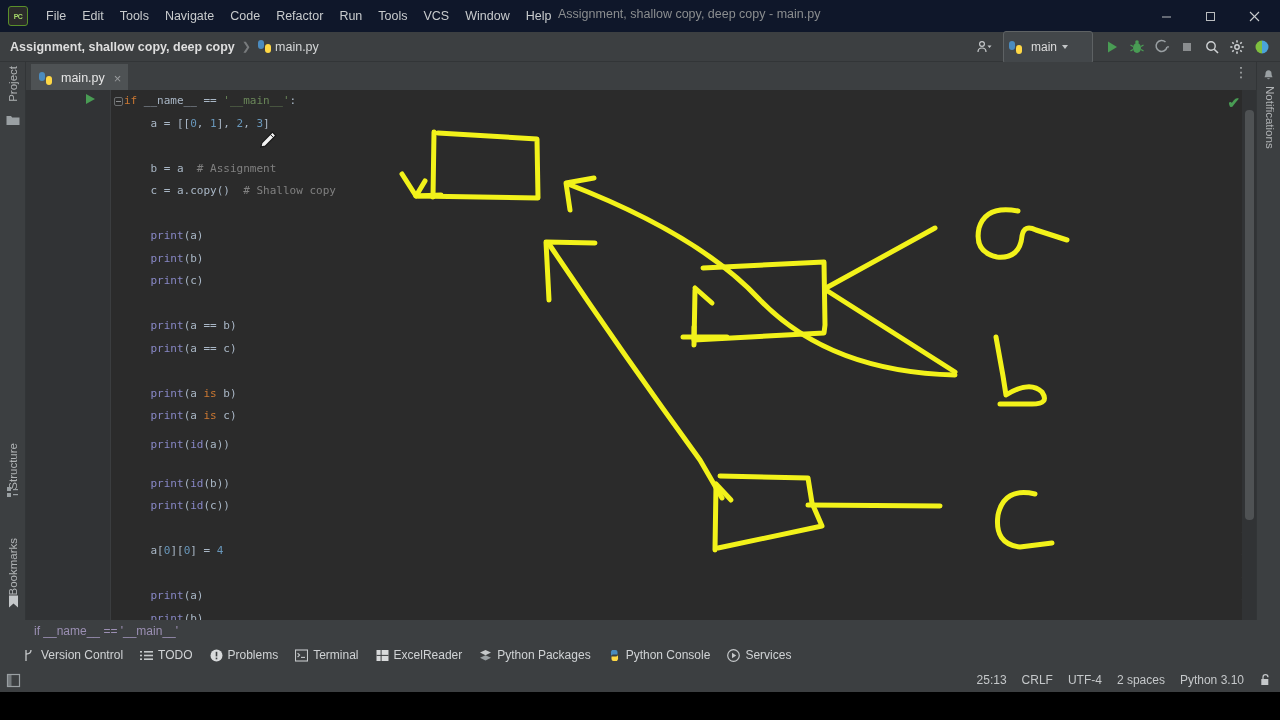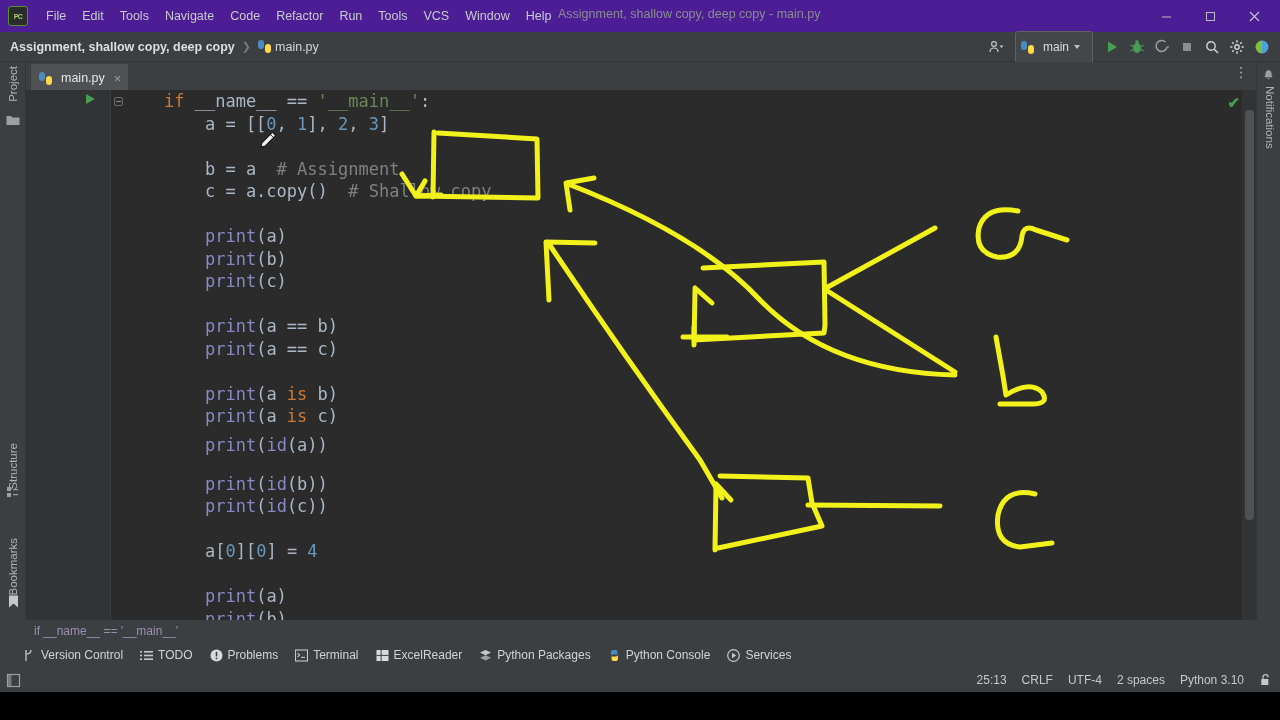--- a/index.html
+++ b/index.html
@@ -11,21 +11,21 @@
   }
   #app {
     position: relative;
     width: 1280px; height: 720px;
     background: #3c3f41;
   }
 
   
   .menubar {
     position: absolute; left: 0; top: 0; width: 1280px; height: 32px;
-    background: #4c1d95;
+    background: #0f172a;
     display: flex; align-items: center;
   }
   .app-logo {
     width: 20px; height: 20px; margin-left: 8px; margin-right: 10px;
     background: #2b2b2b; border: 1px solid #5a8f2a;
     border-radius: 3px;
     display: flex; align-items: center; justify-content: center;
     font-size: 7px; font-weight: bold; color: #a5d66a;
     letter-spacing: -0.5px;
   }
@@ -78,21 +78,21 @@
     position: absolute; right: 6px; top: 0; height: 30px;
     display: flex; align-items: center; gap: 1px;
   }
   .tb-btn {
     width: 24px; height: 24px;
     display: flex; align-items: center; justify-content: center;
     border-radius: 3px;
   }
   .runconfig {
     display: flex; align-items: center; gap: 5px;
-    height: 33px; padding: 0 12px 0 5px; margin: 0 6px;
+    height: 33px; padding: 0 24px 0 5px; margin: 0 6px;
     border: 1px solid #5e6264; border-radius: 3px;
     background: #43474a;
   }
   .runconfig span.label { font-size: 12px; color: #dcdcdc; }
   .caret { width: 0; height: 0; border-left: 3.5px solid transparent;
            border-right: 3.5px solid transparent; border-top: 4px solid #c2c5c7; }
 
   
   .stripe-left {
     position: absolute; left: 0; top: 62px; width: 26px; height: 558px;
@@ -157,21 +157,21 @@
     position: absolute; left: 88px; width: 9px; height: 9px;
     border: 1px solid #6b6e70; border-radius: 2px;
     display: flex; align-items: center; justify-content: center;
   }
   .fold::before {
     content: ""; width: 5px; height: 1px; background: #8b8e90;
   }
 
   .codearea {
     position: absolute; left: 98px; top: 0; width: 1100px; height: 530px;
-    font-family: "DejaVu Sans Mono", monospace; font-size: 17px; margin-left: 40px;
+    font-family: "DejaVu Sans Mono", monospace; font-size: 11px;
   }
   .cline {
     position: absolute; left: 0; height: 22.5px; line-height: 22.5px;
     white-space: pre; color: #a9b7c6;
   }
   .kw { color: #cc7832; }
   .str { color: #6a8759; }
   .num { color: #6897bb; }
   .fn { color: #8888c6; }
   .com { color: #808080; }

